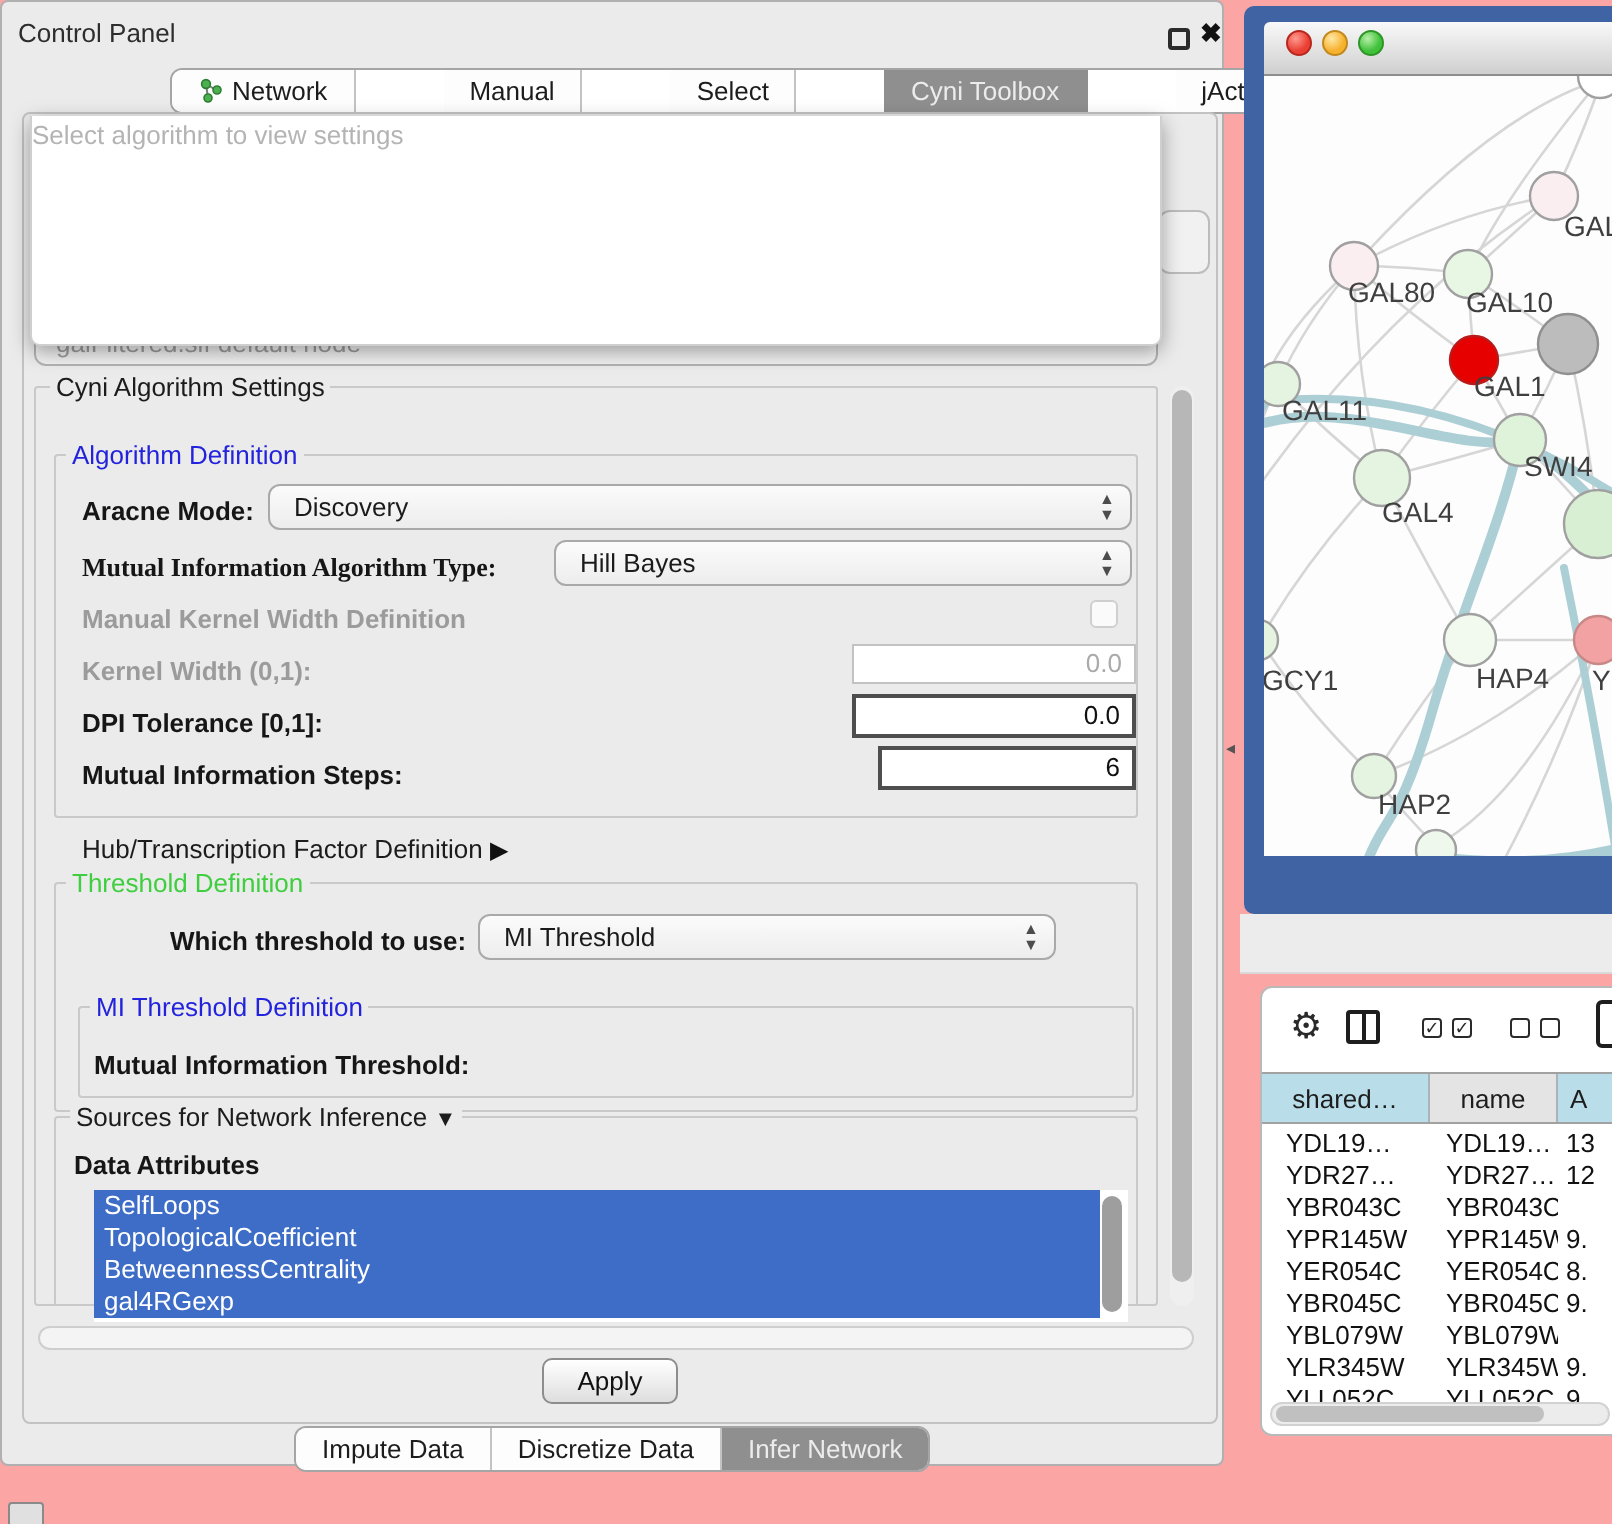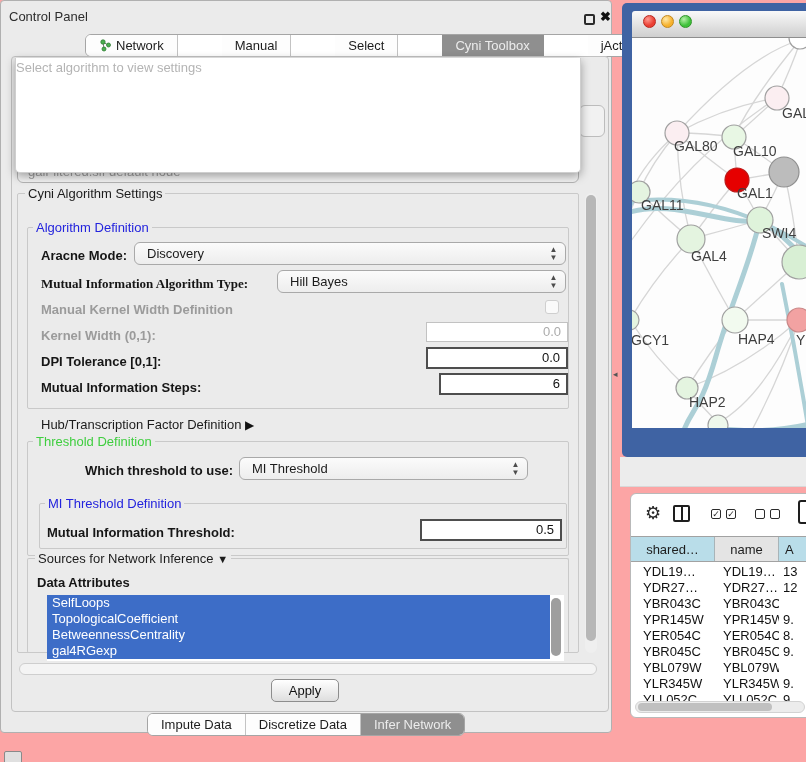--- a/index.html
+++ b/index.html
@@ -194,21 +194,20 @@
       <span class="spin">
           <span>▲</span>
           <span>▼</span>
         </span>
     </div>
 
     <div class="abs group" style="left:38px; top:502px; width:528px; height:46px;"></div>
     <div class="group-label lbl-blue" style="left:44px; top:495px;">MI Threshold Definition</div>
 
     <div class="form-label" style="left:46px; top:524px;">Mutual Information Threshold:</div>
-    <div class="field dark" style="left:419px; top:518px; width:142px; height:22px; line-height:18px;">0.5</div>
 
     <div class="abs group" style="left:26px; top:557px; width:542px; height:95px; border-bottom:none;"></div>
     <div class="group-label lbl-black" style="left:34px; top:550px;">
       <span>Sources for Network Inference</span>
       <span style="font-size:11px;"> ▼</span>
     </div>
     <div class="form-label" style="left:36px; top:574px;">Data Attributes</div>
     <div class="attr-list" id="attr-list">
         <div class="attr-item" style="background: rgb(61, 109, 199);">SelfLoops</div>
         <div class="attr-item" style="background: rgb(61, 109, 199);">TopologicalCoefficient</div>

